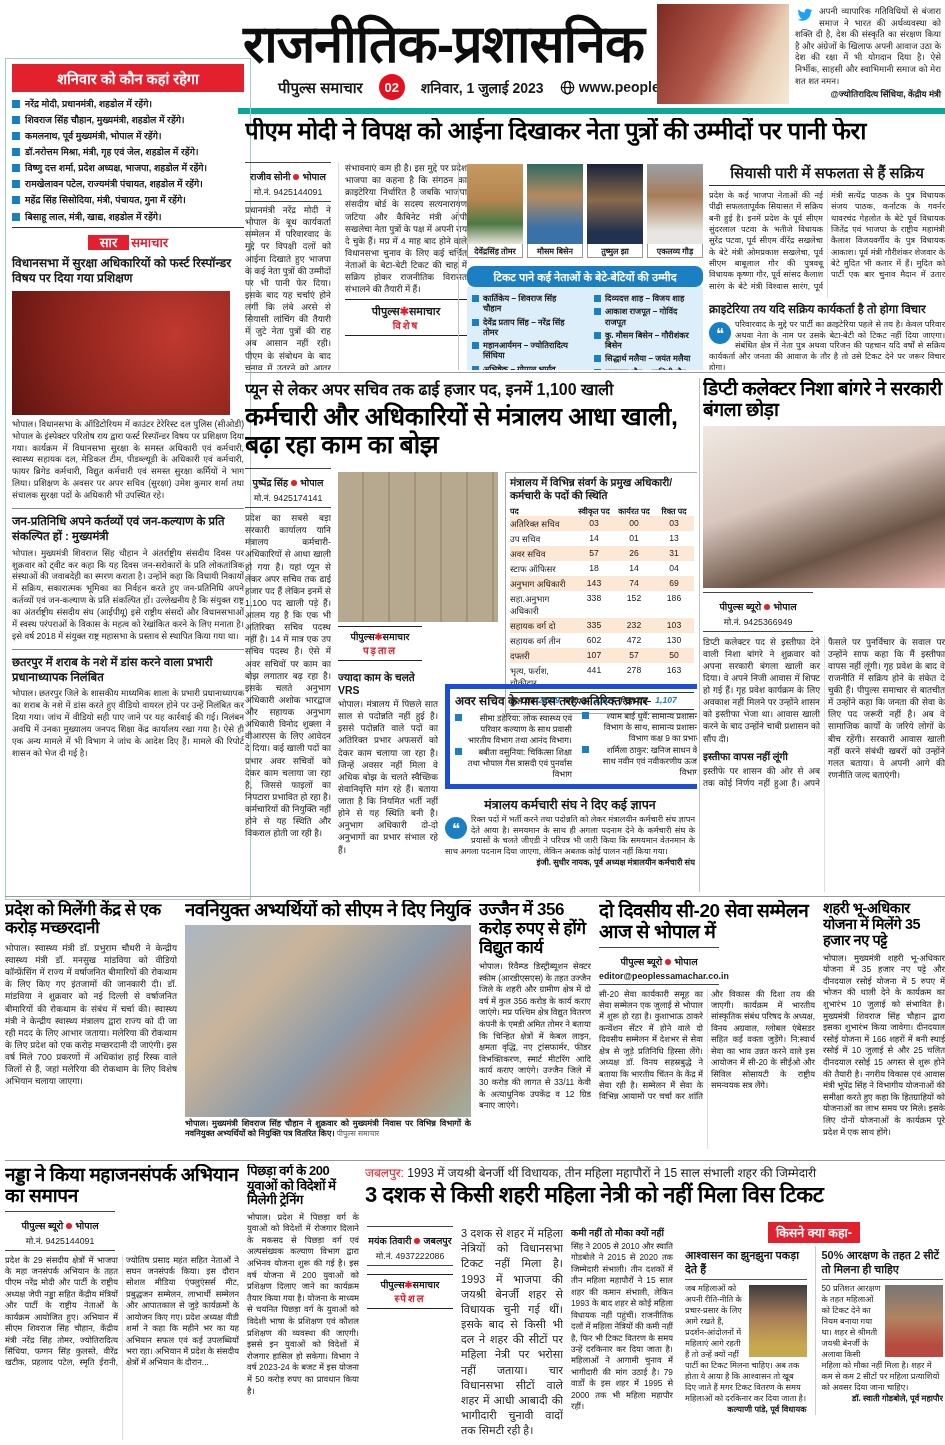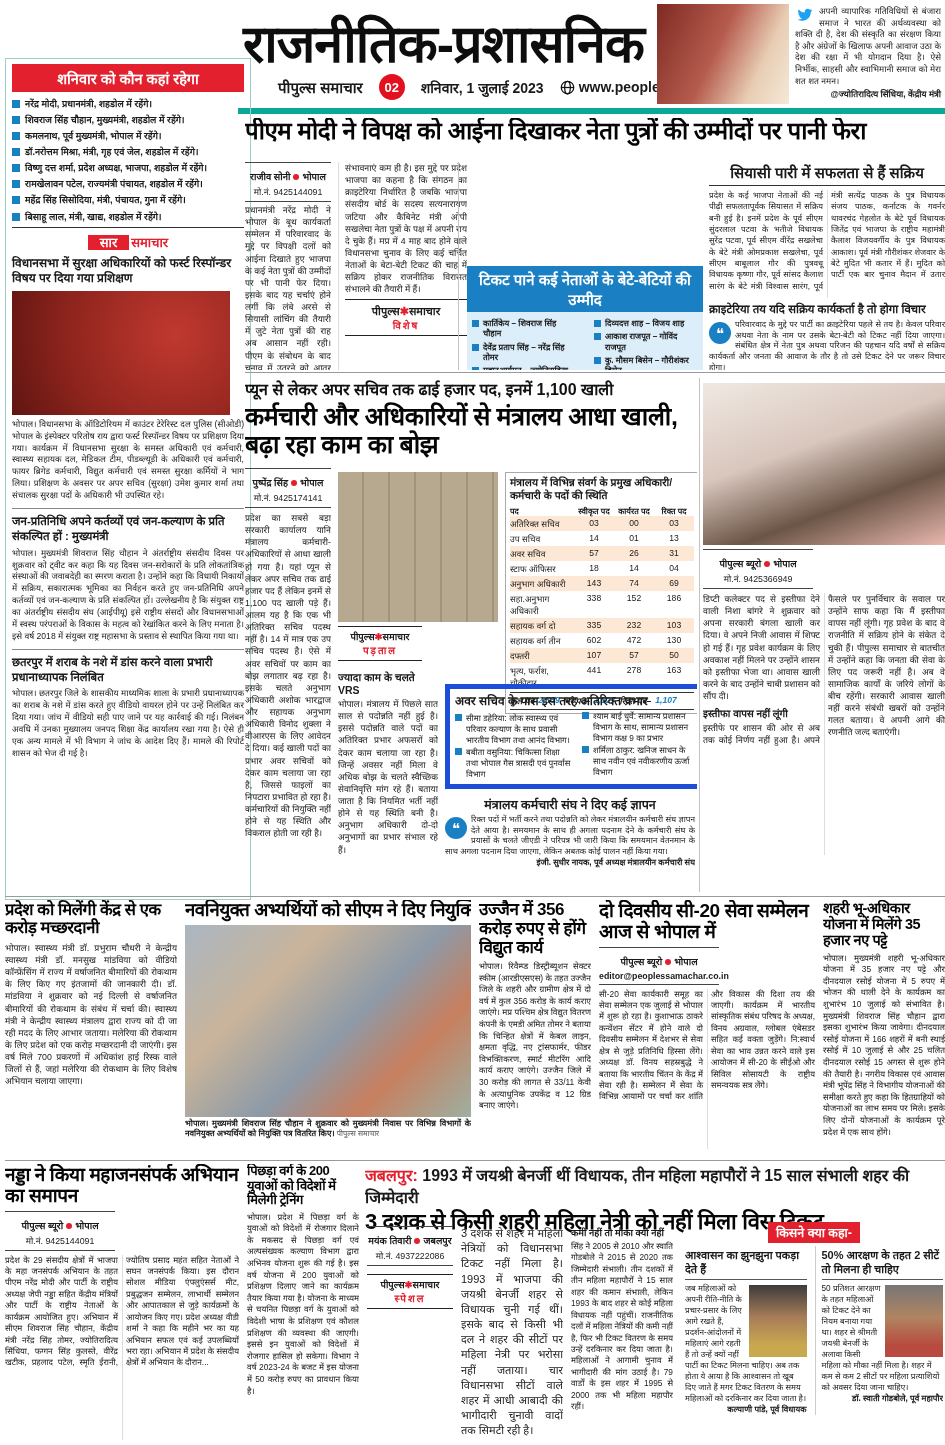--- a/index.html
+++ b/index.html
@@ -48,21 +48,21 @@
   
   .ptag{border-top:1.5px solid #222;border-bottom:1.5px solid #222;text-align:center;padding:3px 2px;background:#fff;}
   .ptag .l1{font-weight:bold;font-size:11px;}
   .ptag .l1 .dm{color:#e3202e;}
   .ptag .l2{color:#e3202e;font-weight:bold;font-size:10px;letter-spacing:2px;}
   
   .pprow{display:flex;gap:4px;}
   .pcell{flex:1;}
   .pcap{border:1px solid #999;border-top:none;font-size:8px;font-weight:bold;text-align:center;padding:1px 0;}
   
-  .tbox-head{background:#1b7fc3;color:#fff;font-weight:bold;text-align:center;font-size:15px;padding:3px 2px;}
+  .tbox-head{background:#1b7fc3;color:#fff;font-weight:bold;text-align:center;font-size:11px;padding:3px 2px;border-radius:8px;}
   .tbox-body{background:#ddeefb;display:flex;padding:4px 5px;gap:18px;}
   .tbox-col{flex:1;}
   .tbox-col div{font-size:8.2px;font-weight:bold;margin:3px 0;padding-left:11px;position:relative;line-height:1.25;}
   .tbox-col div::before{content:"";position:absolute;left:0;top:1px;width:7px;height:7px;background:#1b7fc3;}
   
   .siy-title{font-size:15px;font-weight:bold;text-align:center;border-bottom:1.5px solid #333;padding-bottom:3px;}
   .cols2{column-count:2;column-gap:8px;column-rule:1px solid #ddd;}
   
   .qmark{width:22px;height:22px;border-radius:50%;background:#1b7fc3;color:#fff;font-size:15px;line-height:24px;text-align:center;float:left;margin:2px 4px 0 0;}
   .attr{font-weight:bold;text-align:right;display:block;}
@@ -73,21 +73,21 @@
   .pt-head span{font-weight:bold;font-size:8px;}
   .pt-row{padding:1.5px 0;justify-content:flex-end;}
   .pt-row:nth-child(odd){background:#fde8d5;}
   .c-pos{flex:1.6;}
   .c-n{flex:1;text-align:center;}
   .pt-foot{border-top:1.5px solid #333;border-bottom:1.5px solid #333;margin-top:2px;padding:2px 0;font-weight:bold;gap:4px;font-style:italic;}
   .blue-n{color:#1b7fc3;}
   
   .cbox{border:5px solid #1d4ed8;padding:3px 5px;}
   .cbox-t{font-weight:bold;font-size:12px;margin-bottom:2px;}
-  .cbox-cols{column-count:2;column-gap:10px;}
+  .cbox-cols{column-count:2;column-gap:10px;text-align:right;}
   .cbox-i{font-size:8.3px;margin:2px 0;padding-left:11px;position:relative;line-height:1.3;break-inside:avoid;}
   .cbox-i::before{content:"";position:absolute;left:0;top:1px;width:7px;height:7px;background:#1b7fc3;}
   
   .who-head{background:#e3202e;color:#fff;font-weight:bold;text-align:center;font-size:12.5px;padding:2px 8px;display:inline-block;}
   .who-col h4{font-size:11px;margin:3px 0;border-bottom:1px solid #555;padding-bottom:2px;line-height:1.25;}
   .who-col{font-size:8.2px;line-height:1.35;}
   .who-ph{float:right;width:58px;height:72px;margin:2px 0 2px 4px;}
   
   .g-mast{background:linear-gradient(115deg,#7e2a22 0%,#b65c4e 45%,#e8cdb4 75%,#f5e9d8 100%);}
   .g-audit{background:radial-gradient(circle at 75% 35%,#c0392f 0%,#8e241d 60%,#5f1511 100%);}
@@ -161,20 +161,38 @@
     <div class="abs byl" style="left:0;top:44px;width:86px;">
       <span class="nm">राजीव सोनी</span><span class="rdot"></span><span class="nm">भोपाल</span>
       <span class="ph2">मो.नं. 9425144091</span>
     </div>
     <div class="abs body-t jt ov" style="left:0;top:86px;width:86px;height:166px;">प्रधानमंत्री नरेंद्र मोदी ने भोपाल के बूथ कार्यकर्ता सम्मेलन में परिवारवाद के मुद्दे पर विपक्षी दलों को आईना दिखाते हुए भाजपा के कई नेता पुत्रों की उम्मीदों पर भी पानी फेर दिया। इसके बाद यह चर्चाएं होने लगीं कि लंबे अरसे से सियासी लांचिंग की तैयारी में जुटे नेता पुत्रों की राह अब आसान नहीं रही। पीएम के संबोधन के बाद चुनाव में उतरने को आतुर नेता पुत्रों और पारिवारिक सदस्यों की उम्मीदें खारिज हो गईं। इसके बाद यह संभावनाएं कम ही हैं।</div>
     <div class="abs ov" style="left:93px;top:44px;width:122px;height:208px;border-left:1px solid #ddd;padding-left:6px;">
       <div class="body-t jt">संभावनाएं कम ही है। इस मुद्दे पर प्रदेश भाजपा का कहना है कि संगठन का क्राइटेरिया निर्धारित है जबकि भाजपा संसदीय बोर्ड के सदस्य सत्यनारायण जटिया और कैबिनेट मंत्री ओपी सखलेचा नेता पुत्रों के पक्ष में अपनी राय दे चुके हैं। मप्र में 4 माह बाद होने वाले विधानसभा चुनाव के लिए कई चर्चित नेताओं के बेटा-बेटी टिकट की चाह में सक्रिय होकर राजनीतिक विरासत संभालने की तैयारी में हैं।</div>
       <div class="ptag" style="margin-top:4px;">
         <div class="l1"><span>पीपुल्स</span><span class="dm">✱</span><span>समाचार</span></div>
         <div class="l2">विशेष</div>
+      </div>
+    </div>
+    <div class="abs pprow" style="left:222px;top:46px;width:236px;">
+      <div class="pcell">
+        <div class="ph g-p1" style="height:80px;"></div>
+        <div class="pcap">देवेंद्रसिंह तोमर</div>
+      </div>
+      <div class="pcell">
+        <div class="ph g-p2" style="height:80px;"></div>
+        <div class="pcap">मौसम बिसेन</div>
+      </div>
+      <div class="pcell">
+        <div class="ph g-p3" style="height:80px;"></div>
+        <div class="pcap">तुष्मुल झा</div>
+      </div>
+      <div class="pcell">
+        <div class="ph g-p4" style="height:80px;"></div>
+        <div class="pcap">एकलव्य गौड़</div>
       </div>
     </div>
     <div class="abs" style="left:222px;top:148px;width:236px;">
       <div class="tbox-head">टिकट पाने कई नेताओं के बेटे-बेटियों की उम्मीद</div>
       <div class="tbox-body">
         <div class="tbox-col">
           <div>कार्तिकेय – शिवराज सिंह चौहान</div>
           <div>देवेंद्र प्रताप सिंह – नरेंद्र सिंह तोमर</div>
           <div>महानआर्यमन – ज्योतिरादित्य सिंधिया</div>
           <div>अभिषेक – गोपाल भार्गव</div>
@@ -314,20 +332,21 @@
     <div class="abs ov" style="left:200px;top:418px;width:250px;height:96px;">
       <div class="bold ctr" style="font-size:12.5px;">मंत्रालय कर्मचारी संघ ने दिए कई ज्ञापन</div>
       <div class="jt" style="font-size:8.2px;line-height:1.3;margin-top:2px;">
         <span class="qmark">❝</span><span>रिक्त पदों में भर्ती करने तथा पदोन्नति को लेकर मंत्रालयीन कर्मचारी संघ ज्ञापन देते आया है। समयमान के साथ ही अगला पदनाम देने के कर्मचारी संघ के प्रयासों के चलते जीएडी ने परिपत्र भी जारी किया कि समयमान वेतनमान के साथ अगला पदनाम दिया जाएगा, लेकिन अबतक कोई पालन नहीं किया गया।</span>
         <span class="attr">इंजी. सुधीर नायक, पूर्व अध्यक्ष मंत्रालयीन कर्मचारी संघ</span>
       </div>
     </div>
   </section>
 
   <section class="abs ov" style="left:703px;top:378px;width:242px;height:514px;">
+    <div class="headline" style="font-size:19px;">डिप्टी कलेक्टर निशा बांगरे ने सरकारी बंगला छोड़ा</div>
     <div class="ph g-family" style="width:242px;height:162px;margin-top:5px;"></div>
     <div class="byl" style="width:110px;margin-top:4px;">
       <span class="nm">पीपुल्स ब्यूरो</span><span class="rdot"></span><span class="nm">भोपाल</span>
       <span class="ph2">मो.नं. 9425366949</span>
     </div>
     <div class="cols2 ov" style="margin-top:4px;height:262px;">
       <div class="body-t jt">डिप्टी कलेक्टर पद से इस्तीफा देने वाली निशा बांगरे ने शुक्रवार को अपना सरकारी बंगला खाली कर दिया। वे अपने निजी आवास में शिफ्ट हो गई हैं। गृह प्रवेश कार्यक्रम के लिए अवकाश नहीं मिलने पर उन्होंने शासन को इस्तीफा भेजा था। आवास खाली करने के बाद उन्होंने चाबी प्रशासन को सौंप दी।</div>
       <div class="bold" style="font-size:10px;margin:4px 0 2px;">इस्तीफा वापस नहीं लूंगी</div>
       <div class="body-t jt">इस्तीफे पर शासन की ओर से अब तक कोई निर्णय नहीं हुआ है। अपने फैसले पर पुनर्विचार के सवाल पर उन्होंने साफ कहा कि मैं इस्तीफा वापस नहीं लूंगी। गृह प्रवेश के बाद वे राजनीति में सक्रिय होने के संकेत दे चुकी हैं। पीपुल्स समाचार से बातचीत में उन्होंने कहा कि जनता की सेवा के लिए पद जरूरी नहीं है। अब वे सामाजिक कार्यों के जरिये लोगों के बीच रहेंगी। सरकारी आवास खाली नहीं करने संबंधी खबरों को उन्होंने गलत बताया। वे अपनी आगे की रणनीति जल्द बताएंगी।</div>
     </div>
@@ -373,21 +392,21 @@
         <span class="nm">पीपुल्स ब्यूरो</span><span class="rdot"></span><span class="nm">भोपाल</span>
         <span class="ph2">मो.नं. 9425144091</span>
       </div>
       <div class="cols2 body-t jt ov" style="margin-top:4px;height:185px;font-size:8.3px;">प्रदेश के 29 संसदीय क्षेत्रों में भाजपा के महा जनसंपर्क अभियान के तहत पीएम नरेंद्र मोदी और पार्टी के राष्ट्रीय अध्यक्ष जेपी नड्डा सहित केंद्रीय मंत्रियों और पार्टी के राष्ट्रीय नेताओं के कार्यक्रम आयोजित हुए। अभियान में सीएम शिवराज सिंह चौहान, केंद्रीय मंत्री नरेंद्र सिंह तोमर, ज्योतिरादित्य सिंधिया, फग्गन सिंह कुलस्ते, वीरेंद्र खटीक, प्रहलाद पटेल, स्मृति ईरानी, ज्योतिष प्रसाद महंत सहित नेताओं ने सघन जनसंपर्क किया। इस दौरान सोशल मीडिया एंफ्लुएंसर्स मीट, प्रबुद्धजन सम्मेलन, लाभार्थी सम्मेलन और आपातकाल से जुड़े कार्यक्रमों के आयोजन किए गए। प्रदेश अध्यक्ष वीडी शर्मा ने कहा कि महीने भर का यह अभियान सफल एवं कई उपलब्धियों भरा रहा। अभियान में प्रदेश के संसदीय क्षेत्रों में अभियान के दौरान...</div>
     </div>
     <div class="abs ov" style="left:242px;top:0;width:112px;height:281px;">
       <div class="headline" style="font-size:13px;">पिछड़ा वर्ग के 200 युवाओं को विदेशों में मिलेगी ट्रेनिंग</div>
       <div class="body-t jt" style="margin-top:4px;font-size:8.4px;">भोपाल। प्रदेश में पिछड़ा वर्ग के युवाओं को विदेशों में रोजगार दिलाने के मकसद से पिछड़ा वर्ग एवं अल्पसंख्यक कल्याण विभाग द्वारा अभिनव योजना शुरू की गई है। इस वर्ष योजना में 200 युवाओं को प्रशिक्षण दिलाए जाने का कार्यक्रम तैयार किया गया है। योजना के माध्यम से चयनित पिछड़ा वर्ग के युवाओं को विदेशी भाषा के प्रशिक्षण एवं कौशल प्रशिक्षण की व्यवस्था की जाएगी। इससे इन युवाओं को विदेशों में रोजगार हासिल हो सकेगा। विभाग ने वर्ष 2023-24 के बजट में इस योजना में 50 करोड़ रुपए का प्रावधान किया है।</div>
     </div>
     <div class="abs ov" style="left:360px;top:0;width:580px;height:281px;">
-      <div style="font-size:16px;font-weight:bold;">
+      <div style="font-size:12px;font-weight:normal;">
         <span style="color:#e3202e;">जबलपुर:</span> <span>1993 में जयश्री बेनर्जी थीं विधायक, तीन महिला महापौरों ने 15 साल संभाली शहर की जिम्मेदारी</span>
       </div>
       <div class="headline" style="font-size:22px;white-space:nowrap;margin-top:2px;">3 दशक से किसी शहरी महिला नेत्री को नहीं मिला विस टिकट</div>
       <div class="abs" style="left:2px;top:62px;width:86px;">
         <div class="byl">
           <span class="nm">मयंक तिवारी</span><span class="rdot"></span><span class="nm">जबलपुर</span>
           <span class="ph2">मो.नं. 4937222086</span>
         </div>
         <div class="ptag" style="margin-top:8px;">
           <div class="l1" style="font-size:9.5px;"><span>पीपुल्स</span><span class="dm">✱</span><span>समाचार</span></div>

